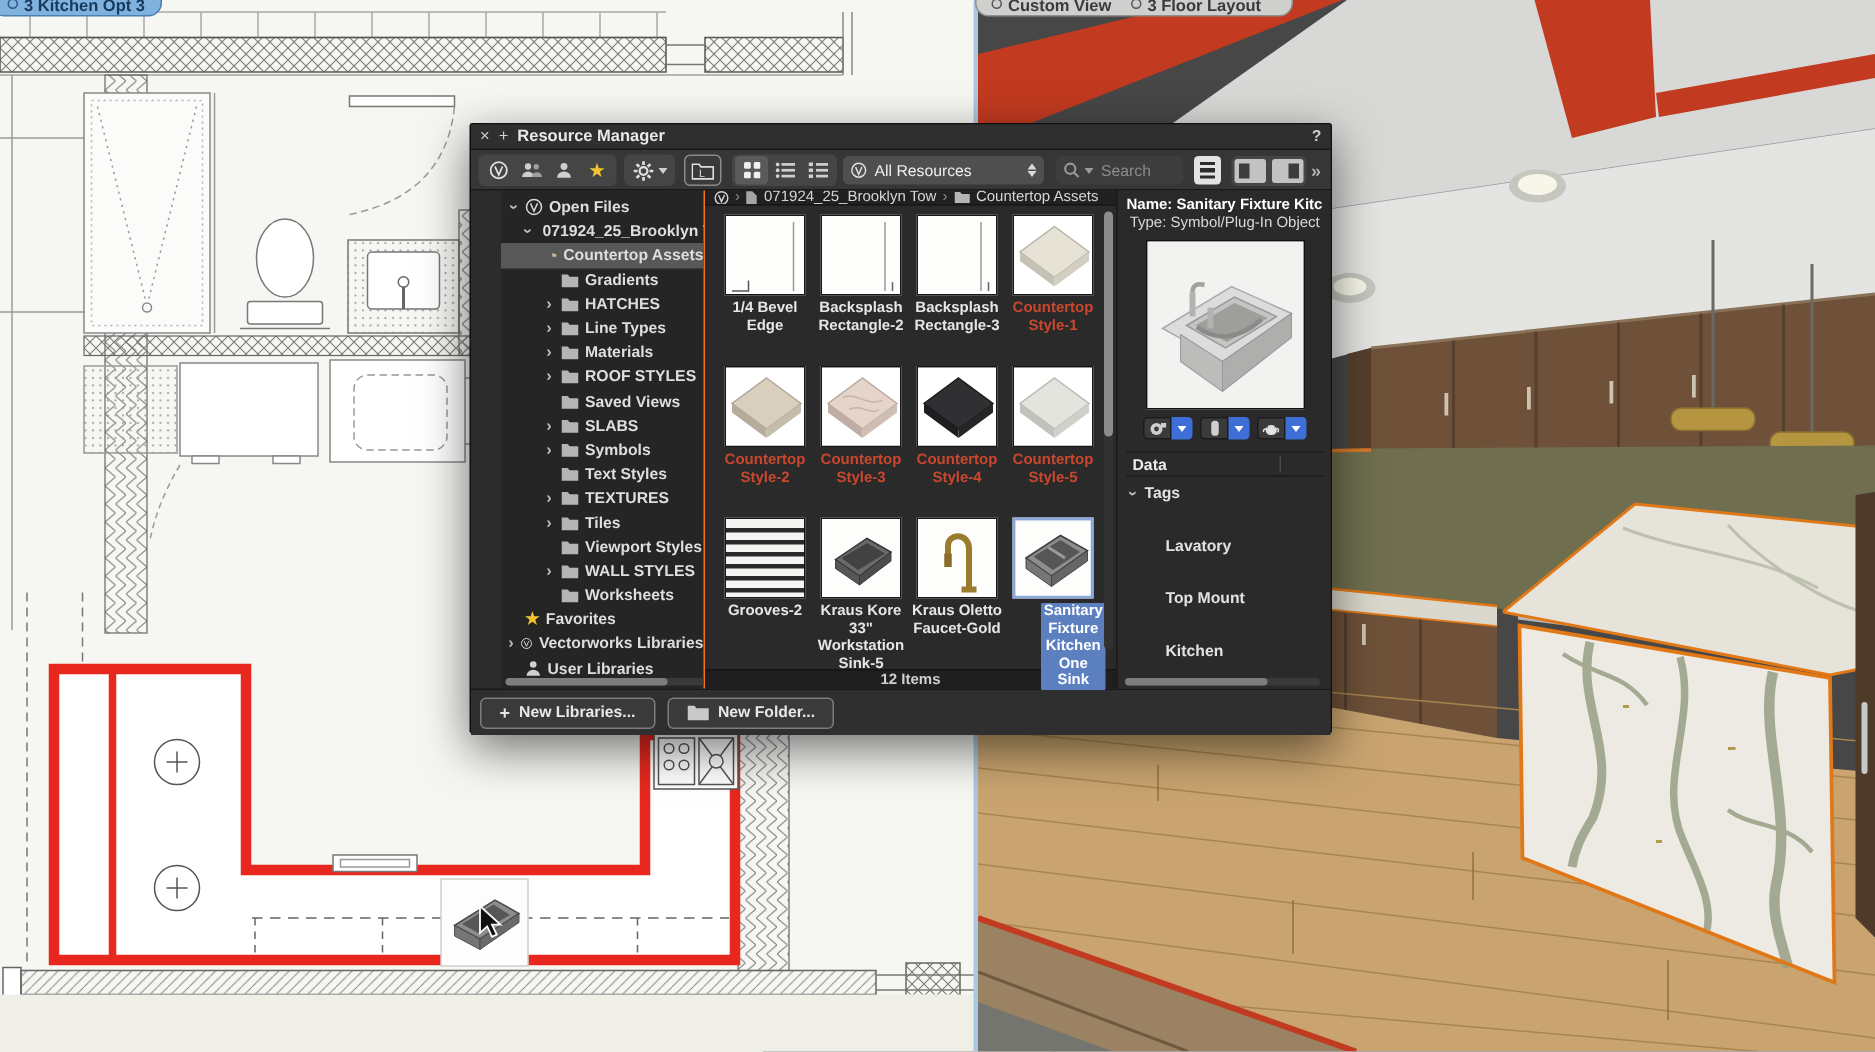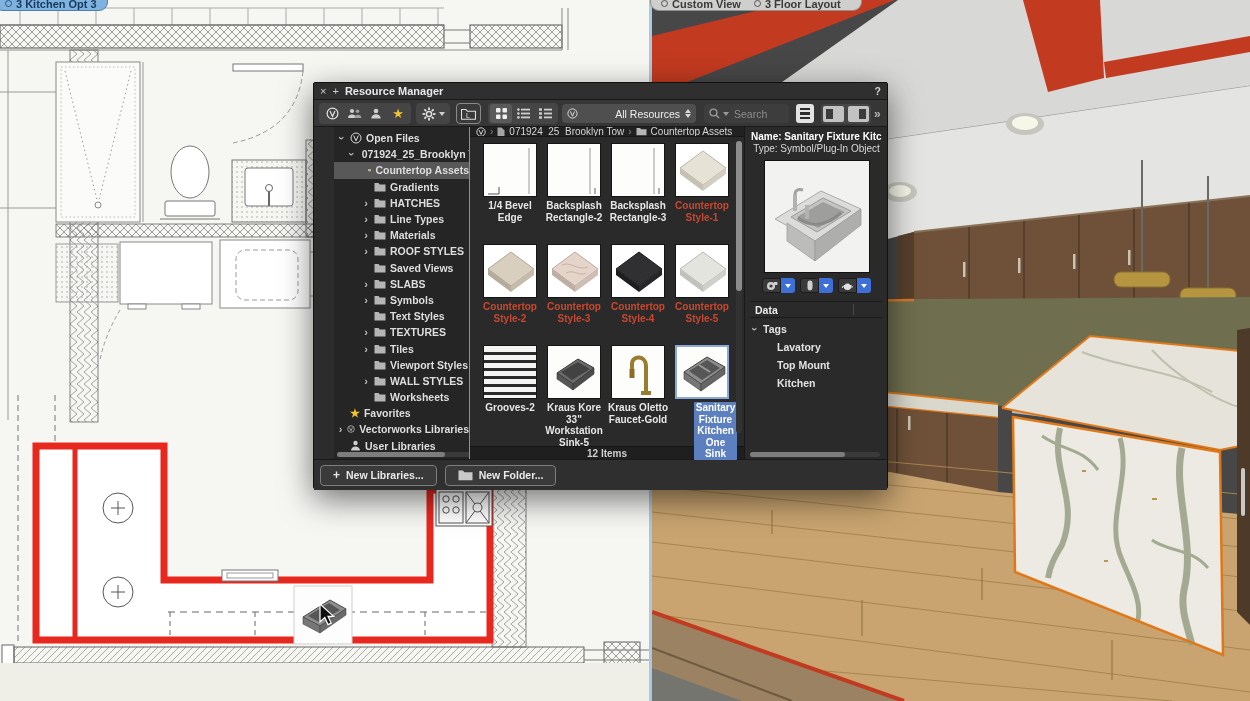--- a/index.html
+++ b/index.html
@@ -35,21 +35,21 @@
 
   .rm-toolbar{position:relative;height:27px;background:#363636;border-bottom:1px solid #191919;}
   .tb{position:absolute;top:3px;height:21px;display:flex;align-items:center;}
   .tb-group{background:#454545;border-radius:4px;display:flex;align-items:center;padding:0 2px;height:21px;}
   .tb-ic{width:22px;height:19px;display:flex;align-items:center;justify-content:center;border-radius:3px;}
   .tb-ic.active{background:#5a5a5a;}
   .btn-outline{border:1px solid #8a8a8a;background:#3a3a3a;border-radius:4px;height:21px;width:25px;
                display:flex;align-items:center;justify-content:center;}
   .dd-select{background:#4f4f4f;border-radius:4px;height:19px;display:flex;align-items:center;
              padding:0 5px;gap:5px;width:134px;}
-  .dd-select .txt{flex:1;text-align:right;color:#eee;font-size:10.5px;}
+  .dd-select .txt{flex:1;text-align:left;color:#eee;font-size:10.5px;}
   .updown{display:flex;flex-direction:column;gap:1px;}
   .tri-up{width:0;height:0;border-left:3.5px solid transparent;border-right:3.5px solid transparent;
           border-bottom:4px solid #d8d8d8;}
   .tri-dn{width:0;height:0;border-left:3.5px solid transparent;border-right:3.5px solid transparent;
           border-top:4px solid #d8d8d8;}
   .chev-dn{width:0;height:0;border-left:3px solid transparent;border-right:3px solid transparent;
            border-top:4px solid #cfcfcf;margin-left:3px;}
   .search{background:#3d3d3d;border-radius:4px;height:19px;width:85px;display:flex;align-items:center;
           padding:0 5px;gap:3px;}
   .search input{background:transparent;border:none;outline:none;color:#ddd;font-size:10.5px;width:52px;
@@ -108,21 +108,21 @@
   .pbico{width:19px;height:15px;background:#3a3a3a;border:1px solid #1c1c1c;border-radius:3px 0 0 3px;
          display:flex;align-items:center;justify-content:center;}
   .pbdd{width:14px;height:15px;background:#3d6fd6;border-radius:0 3px 3px 0;display:flex;align-items:center;
         justify-content:center;}
   .pbdd b{width:0;height:0;border-left:3px solid transparent;border-right:3px solid transparent;
           border-top:4px solid #fff;}
   .data-hdr{margin-top:8px;border-top:1px solid #1a1a1a;border-bottom:1px solid #1a1a1a;height:17px;
             display:flex;align-items:center;font-weight:bold;color:#ececec;padding-left:4px;position:relative;}
   .data-hdr::after{content:"";position:absolute;right:28px;top:2px;bottom:2px;width:1px;background:#4a4a4a;}
   .tags-root{margin-top:5px;display:flex;align-items:center;gap:4px;font-weight:bold;color:#e2e2e2;}
-  .tag-item{padding-left:26px;margin-top:6px;font-weight:bold;color:#e2e2e2;}
+  .tag-item{padding-left:26px;margin-top:23px;font-weight:bold;color:#e2e2e2;}
   .prev-hscroll{position:absolute;left:5px;bottom:2px;width:130px;height:5px;background:#3a3a3a;border-radius:3px;}
   .prev-hscroll i{display:block;width:95px;height:5px;background:#7d7d7d;border-radius:3px;}
 
   
   .rm-footer{height:31px;background:#2f2f2f;border-top:1px solid #191919;display:flex;align-items:center;
              gap:8px;padding:0 6px;}
   .fbtn{height:21px;border:1px solid #7d7d7d;background:#3a3a3a;border-radius:4px;color:#e8e8e8;
         display:flex;align-items:center;gap:6px;padding:0 12px;font-size:10.5px;font-weight:bold;}
   .fbtn .plus{font-size:12px;font-weight:bold;color:#e8e8e8;}
 </style>

